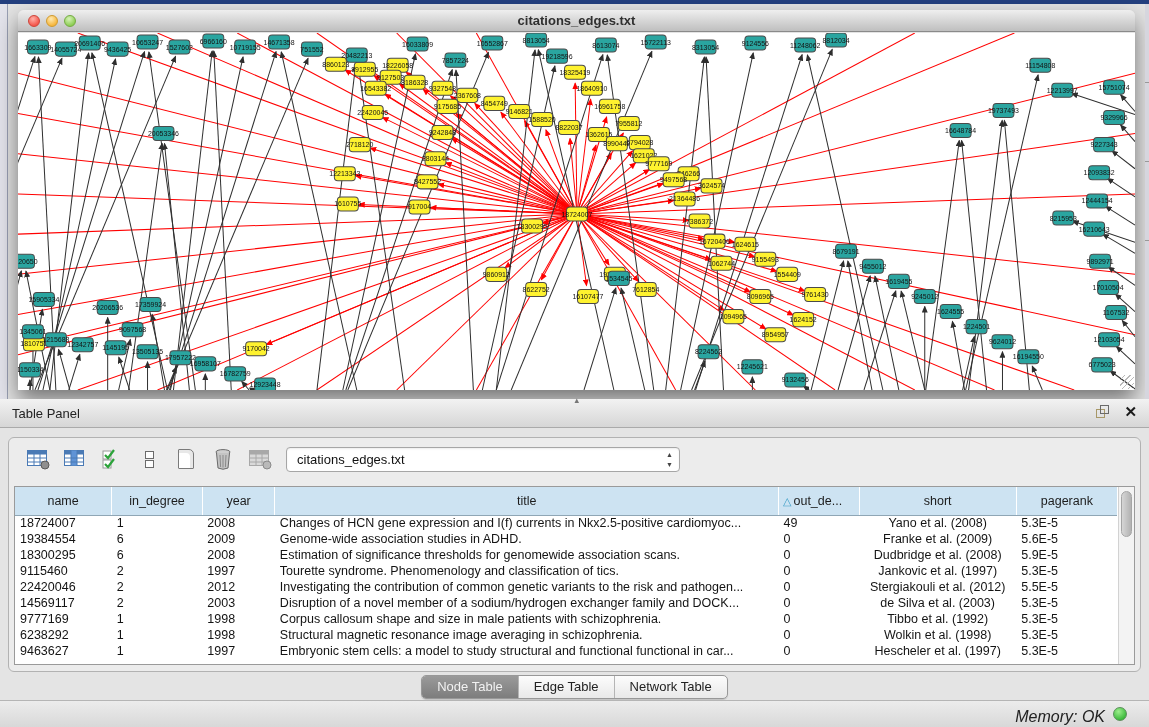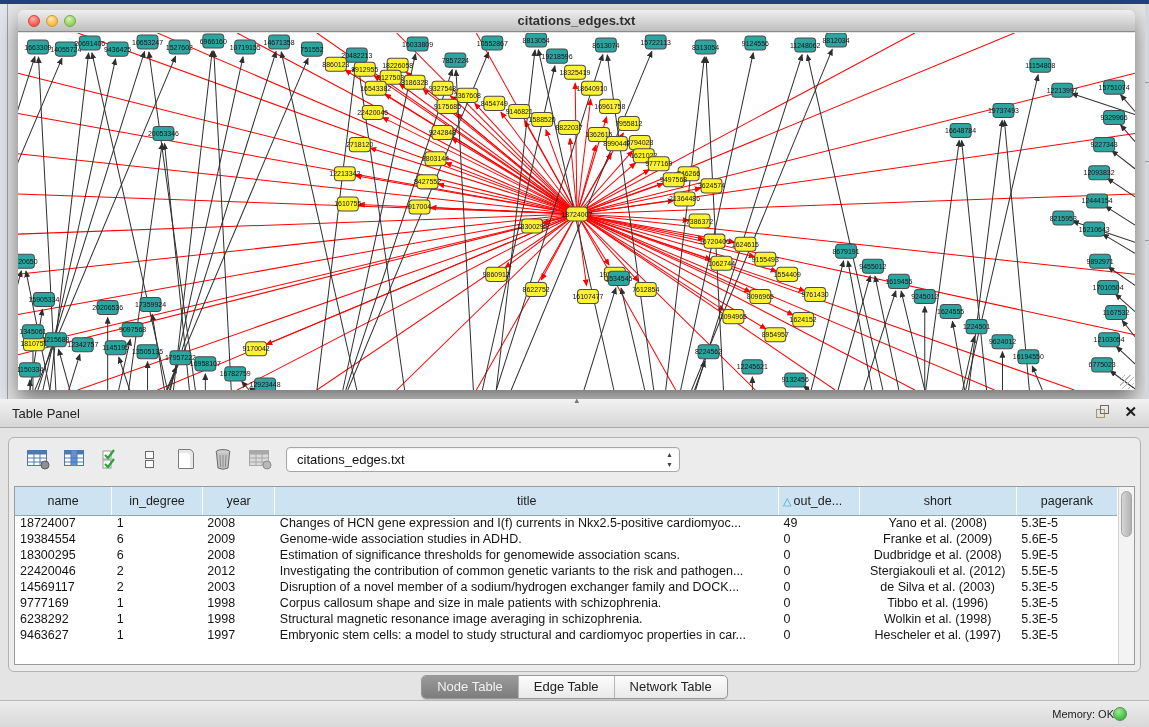--- a/index.html
+++ b/index.html
@@ -72,21 +72,21 @@
 
   .tabs-row { position:absolute; left:0; right:0; top:276px; text-align:center; }
   .seg { display:inline-flex; border:1px solid #989898; border-radius:5px; overflow:hidden;
     background:linear-gradient(180deg,#fcfcfc,#e9e9e9); box-shadow:0 1px 1px rgba(0,0,0,.15); }
   .seg-item { padding:3px 15px; font-size:13px; color:#222; border-left:1px solid #b5b5b5; line-height:16px; }
   .seg-item:first-child { border-left:none; }
   .seg-item.sel { background:linear-gradient(180deg,#9a9a9a,#7d7d7d); color:#f2f2f2; }
 
   .statusbar { position:absolute; left:0; right:0; bottom:0; height:27px;
     background:linear-gradient(180deg,#ececec,#d8d8d8); border-top:1px solid #b5b5b5; }
-  .mem-label { position:absolute; right:35px; top:7px; font-size:11px; color:#222; }
+  .mem-label { position:absolute; right:44px; top:7px; font-size:16px; color:#222;font-style:italic; }
   .mem-dot { position:absolute; right:22px; top:6px; width:14px; height:14px; border-radius:50%;
     background:radial-gradient(circle at 38% 30%, #9cee8c, #39b83a 75%); border:1px solid #5a8f5a; }
 
   
   .fx { font-family:"Liberation Serif", serif; font-style:italic; font-size:15px; color:#222; }
   .pagec { width:16px; height:20px; background:#fff; border:1px solid #7a7a7a;
     border-radius:1px 5px 1px 1px; box-shadow:inset -3px 3px 0 #e8e8e8; }
   .rows2 b { display:block; width:9px; height:8px; border:1px solid #6a6a6a; background:#fdfdfd; margin:1px auto; }
 </style>
 </head>
@@ -657,20 +657,29 @@
             <tr>
               <td class="al">18300295</td>
               <td class="al">6</td>
               <td class="al">2008</td>
               <td class="al">Estimation of significance thresholds for genomewide association scans.</td>
               <td class="al">0</td>
               <td class="ac">Dudbridge et al. (2008)</td>
               <td class="al">5.9E-5</td>
             </tr>
             <tr>
+              <td class="al">9115460</td>
+              <td class="al">2</td>
+              <td class="al">1997</td>
+              <td class="al">Tourette syndrome. Phenomenology and classification of tics.</td>
+              <td class="al">0</td>
+              <td class="ac">Jankovic et al. (1997)</td>
+              <td class="al">5.3E-5</td>
+            </tr>
+            <tr>
               <td class="al">22420046</td>
               <td class="al">2</td>
               <td class="al">2012</td>
               <td class="al">Investigating the contribution of common genetic variants to the risk and pathogen...</td>
               <td class="al">0</td>
               <td class="ac">Stergiakouli et al. (2012)</td>
               <td class="al">5.5E-5</td>
             </tr>
             <tr>
               <td class="al">14569117</td>
@@ -680,37 +689,37 @@
               <td class="al">0</td>
               <td class="ac">de Silva et al. (2003)</td>
               <td class="al">5.3E-5</td>
             </tr>
             <tr>
               <td class="al">9777169</td>
               <td class="al">1</td>
               <td class="al">1998</td>
               <td class="al">Corpus callosum shape and size in male patients with schizophrenia.</td>
               <td class="al">0</td>
-              <td class="ac">Tibbo et al. (1996)</td>
+              <td class="ac">Tibbo et al. (1992)</td>
               <td class="al">5.3E-5</td>
             </tr>
             <tr>
               <td class="al">6238292</td>
               <td class="al">1</td>
               <td class="al">1998</td>
               <td class="al">Structural magnetic resonance image averaging in schizophrenia.</td>
               <td class="al">0</td>
               <td class="ac">Wolkin et al. (1998)</td>
               <td class="al">5.3E-5</td>
             </tr>
             <tr>
               <td class="al">9463627</td>
               <td class="al">1</td>
               <td class="al">1997</td>
-              <td class="al">Embryonic stem cells: a model to study structural and cardiomyoc properties in car...</td>
+              <td class="al">Embryonic stem cells: a model to study structural and functional functional in car...</td>
               <td class="al">0</td>
               <td class="ac">Hescheler et al. (1997)</td>
               <td class="al">5.3E-5</td>
             </tr>
           </tbody>
       </table>
       <div class="vscroll">
         <div class="vthumb"></div>
       </div>
     </div>

